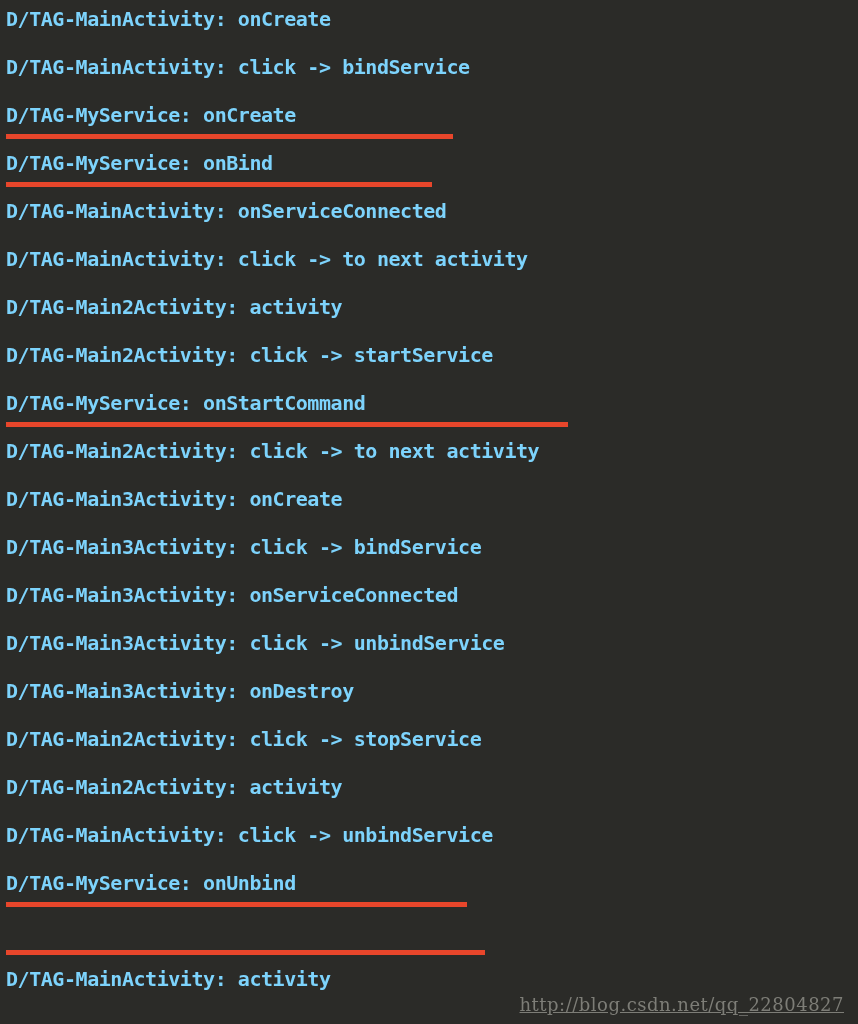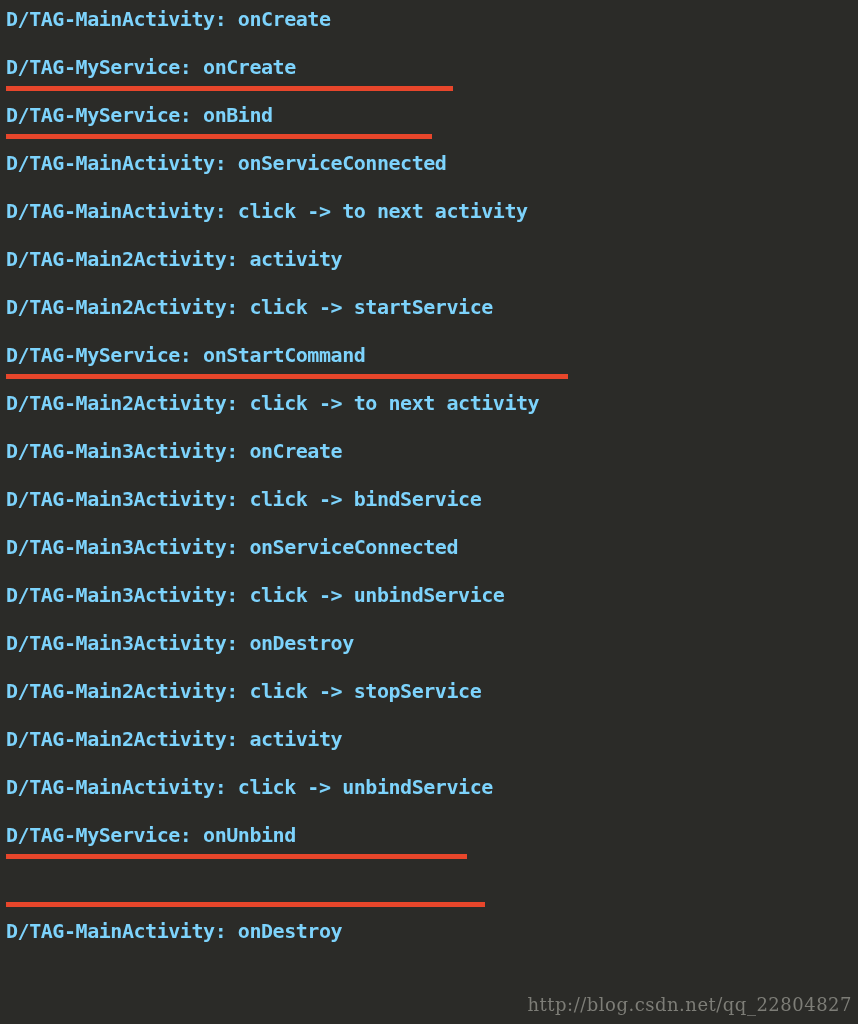--- a/index.html
+++ b/index.html
@@ -43,50 +43,52 @@
   }
   .underline {
     position: absolute;
     left: 6px;
     bottom: 5px;
     height: 5px;
     background: #e8462b;
   }
   .watermark {
     position: absolute;
-    right: 6px;
+    right: 14px;
     bottom: 8px;
     font-family: "DejaVu Serif", "Liberation Serif", serif;
     font-size: 18px;
     line-height: 22px;
     color: #7d7d77;
     letter-spacing: 0.5px;
     white-space: pre;
+    text-decoration: underline;
   }
 </style>
 </head>
 <body>
 
 <div id="console">
   <div class="log-lines">
       <div class="log-line"><span class="log-text">D/TAG-MainActivity: onCreate</span></div>
+      <div class="log-line"><span class="log-text">D/TAG-MainActivity: click -&gt; bindService</span></div>
       <div class="log-line"><span class="log-text">D/TAG-MyService: onCreate</span><div class="underline" style="width: 447px; background: rgb(232, 70, 43);"></div></div>
       <div class="log-line"><span class="log-text">D/TAG-MyService: onBind</span><div class="underline" style="width: 426px; background: rgb(232, 70, 43);"></div></div>
       <div class="log-line"><span class="log-text">D/TAG-MainActivity: onServiceConnected</span></div>
       <div class="log-line"><span class="log-text">D/TAG-MainActivity: click -&gt; to next activity</span></div>
       <div class="log-line"><span class="log-text">D/TAG-Main2Activity: activity</span></div>
       <div class="log-line"><span class="log-text">D/TAG-Main2Activity: click -&gt; startService</span></div>
       <div class="log-line"><span class="log-text">D/TAG-MyService: onStartCommand</span><div class="underline" style="width: 562px; background: rgb(232, 70, 43);"></div></div>
       <div class="log-line"><span class="log-text">D/TAG-Main2Activity: click -&gt; to next activity</span></div>
       <div class="log-line"><span class="log-text">D/TAG-Main3Activity: onCreate</span></div>
       <div class="log-line"><span class="log-text">D/TAG-Main3Activity: click -&gt; bindService</span></div>
       <div class="log-line"><span class="log-text">D/TAG-Main3Activity: onServiceConnected</span></div>
       <div class="log-line"><span class="log-text">D/TAG-Main3Activity: click -&gt; unbindService</span></div>
       <div class="log-line"><span class="log-text">D/TAG-Main3Activity: onDestroy</span></div>
       <div class="log-line"><span class="log-text">D/TAG-Main2Activity: click -&gt; stopService</span></div>
       <div class="log-line"><span class="log-text">D/TAG-Main2Activity: activity</span></div>
       <div class="log-line"><span class="log-text">D/TAG-MainActivity: click -&gt; unbindService</span></div>
       <div class="log-line"><span class="log-text">D/TAG-MyService: onUnbind</span><div class="underline" style="width: 461px; background: rgb(232, 70, 43);"></div></div>
       <div class="log-line"><div class="underline" style="width: 479px; background: rgb(232, 70, 43);"></div></div>
-      <div class="log-line"><span class="log-text">D/TAG-MainActivity: onDestroy</span></div>
+      <div class="log-line"><span class="log-text">D/TAG-MainActivity: activity</span></div>
     </div>
   <div class="watermark">http://blog.csdn.net/qq_22804827</div>
 </div>
 
 </body></html>

